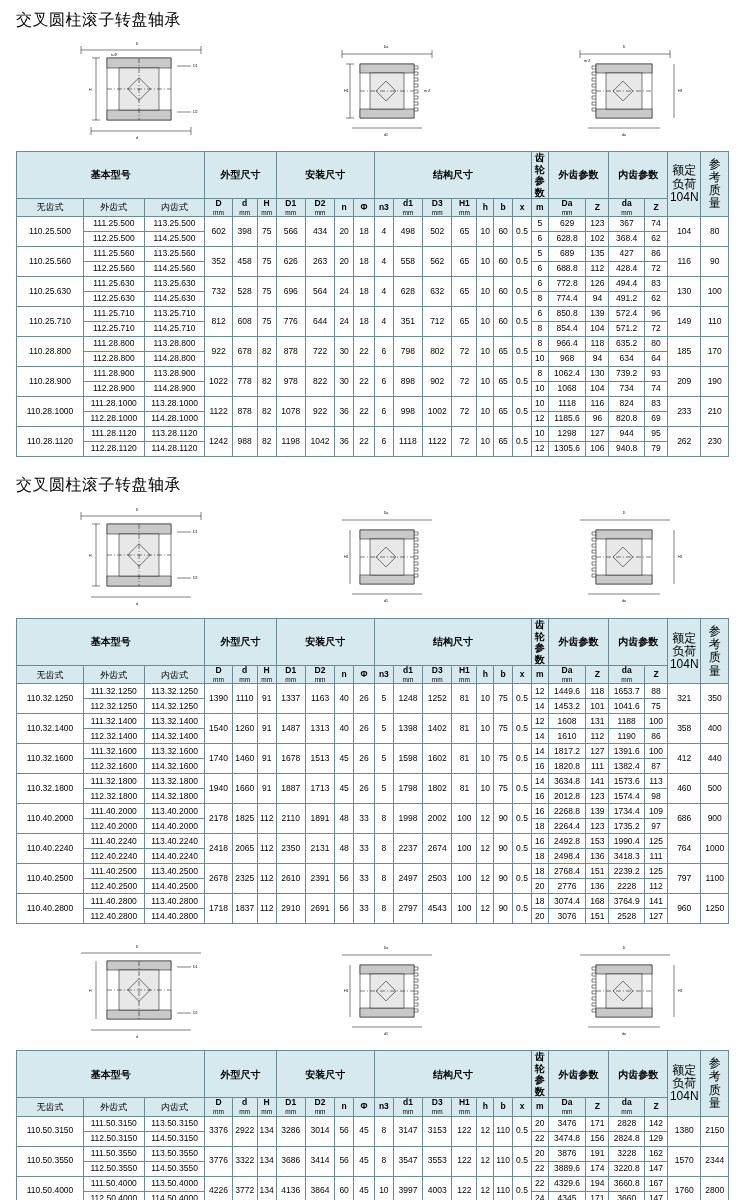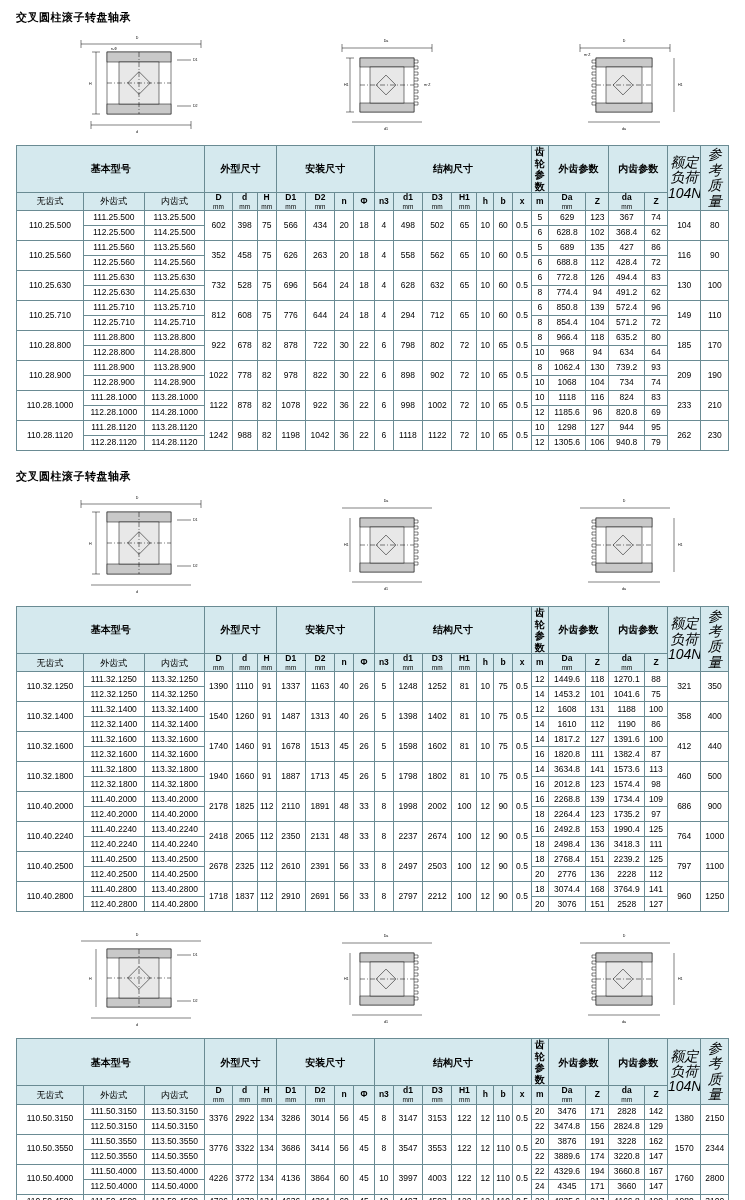--- a/index.html
+++ b/index.html
@@ -5,22 +5,22 @@
   html,body{margin:0;padding:0;}
   body{
     width:745px;
     background:#ffffff;
     font-family:"Liberation Sans","DejaVu Sans",sans-serif;
     color:#000;
     -webkit-font-smoothing:none;
   }
   .page{width:745px;position:relative;padding:0;}
   .sect-title{
-    font-size:11px;
-    font-weight:bold;
+    font-size:16px;
+    font-weight:normal;
     margin:10px 0 4px 16px;
     letter-spacing:.5px;
   }
   .drawings{
     display:flex;
     justify-content:space-around;
     align-items:center;
     height:110px;
     margin:2px 0 6px 0;
   }
@@ -44,21 +44,21 @@
   }
   table.spec thead th{
     background:#d5e9ee;
     font-weight:normal;
     font-size:9px;
     color:#000;
   }
   table.spec thead th.big{font-size:10px;font-weight:bold;}
   table.spec thead th.unit{font-size:8.5px;font-weight:bold;}
   table.spec thead th.unit span{display:block;font-size:6.5px;font-weight:normal;}
-  table.spec thead th.vert{font-size:14px;line-height:1.1;font-style:italic;}
+  table.spec thead th.vert{font-size:12px;line-height:1.1;}
   td.model{font-size:8.5px;}
   td.mm{font-size:8.5px;}
   .sep{height:8px;}
   svg{display:block;}
   .hatch{fill:#c9c9c9;}
 </style>
 </head>
 <body>
 
 <div class="page">
@@ -325,21 +325,21 @@
           <td class="model">111.25.710</td>
           <td class="model">113.25.710</td>
           <td class="mm" rowspan="2">812</td>
           <td class="mm" rowspan="2">608</td>
           <td class="mm" rowspan="2">75</td>
           <td class="mm" rowspan="2">776</td>
           <td class="mm" rowspan="2">644</td>
           <td class="mm" rowspan="2">24</td>
           <td class="mm" rowspan="2">18</td>
           <td class="mm" rowspan="2">4</td>
-          <td class="mm" rowspan="2">294</td>
+          <td class="mm" rowspan="2">351</td>
           <td class="mm" rowspan="2">712</td>
           <td class="mm" rowspan="2">65</td>
           <td class="mm" rowspan="2">10</td>
           <td class="mm" rowspan="2">60</td>
           <td class="mm" rowspan="2">0.5</td>
           <td class="mm">6</td>
           <td class="mm">850.8</td>
           <td class="mm">139</td>
           <td class="mm">572.4</td>
           <td class="mm">96</td>
@@ -655,21 +655,21 @@
           <td class="mm" rowspan="2">5</td>
           <td class="mm" rowspan="2">1248</td>
           <td class="mm" rowspan="2">1252</td>
           <td class="mm" rowspan="2">81</td>
           <td class="mm" rowspan="2">10</td>
           <td class="mm" rowspan="2">75</td>
           <td class="mm" rowspan="2">0.5</td>
           <td class="mm">12</td>
           <td class="mm">1449.6</td>
           <td class="mm">118</td>
-          <td class="mm">1270.1</td>
+          <td class="mm">1653.7</td>
           <td class="mm">88</td>
           <td class="mm" rowspan="2">321</td>
           <td class="mm" rowspan="2">350</td>
         </tr>
         <tr>
           <td class="model">112.32.1250</td>
           <td class="model">114.32.1250</td>
           <td class="mm">14</td>
           <td class="mm">1453.2</td>
           <td class="mm">101</td>
@@ -892,21 +892,21 @@
           <td class="model">113.40.2800</td>
           <td class="mm" rowspan="2">1718</td>
           <td class="mm" rowspan="2">1837</td>
           <td class="mm" rowspan="2">112</td>
           <td class="mm" rowspan="2">2910</td>
           <td class="mm" rowspan="2">2691</td>
           <td class="mm" rowspan="2">56</td>
           <td class="mm" rowspan="2">33</td>
           <td class="mm" rowspan="2">8</td>
           <td class="mm" rowspan="2">2797</td>
-          <td class="mm" rowspan="2">2212</td>
+          <td class="mm" rowspan="2">4543</td>
           <td class="mm" rowspan="2">100</td>
           <td class="mm" rowspan="2">12</td>
           <td class="mm" rowspan="2">90</td>
           <td class="mm" rowspan="2">0.5</td>
           <td class="mm">18</td>
           <td class="mm">3074.4</td>
           <td class="mm">168</td>
           <td class="mm">3764.9</td>
           <td class="mm">141</td>
           <td class="mm" rowspan="2">960</td>

